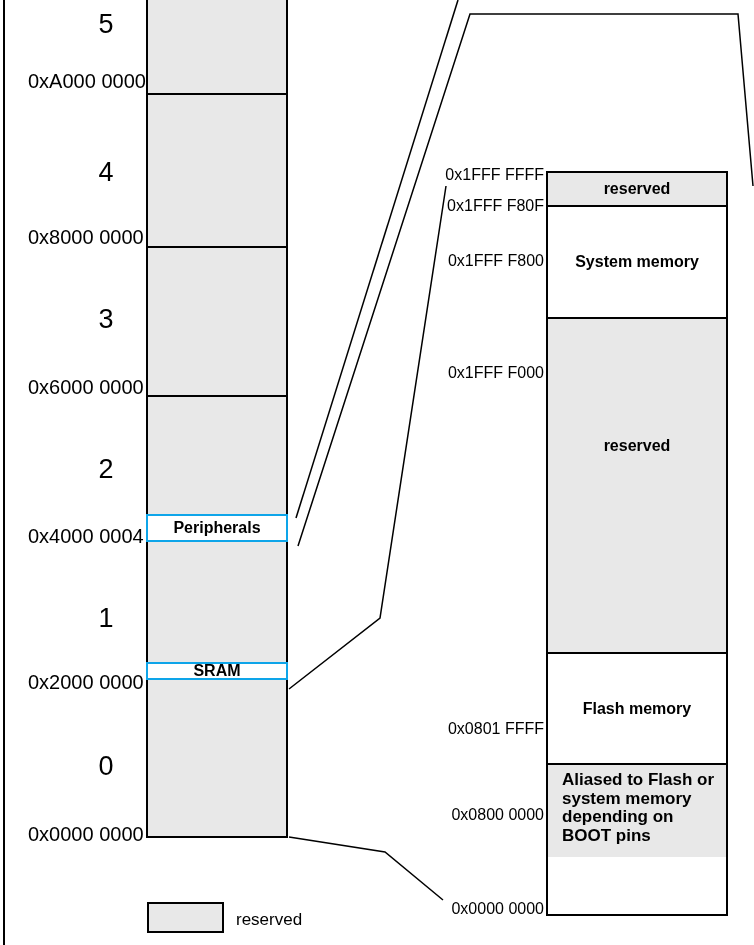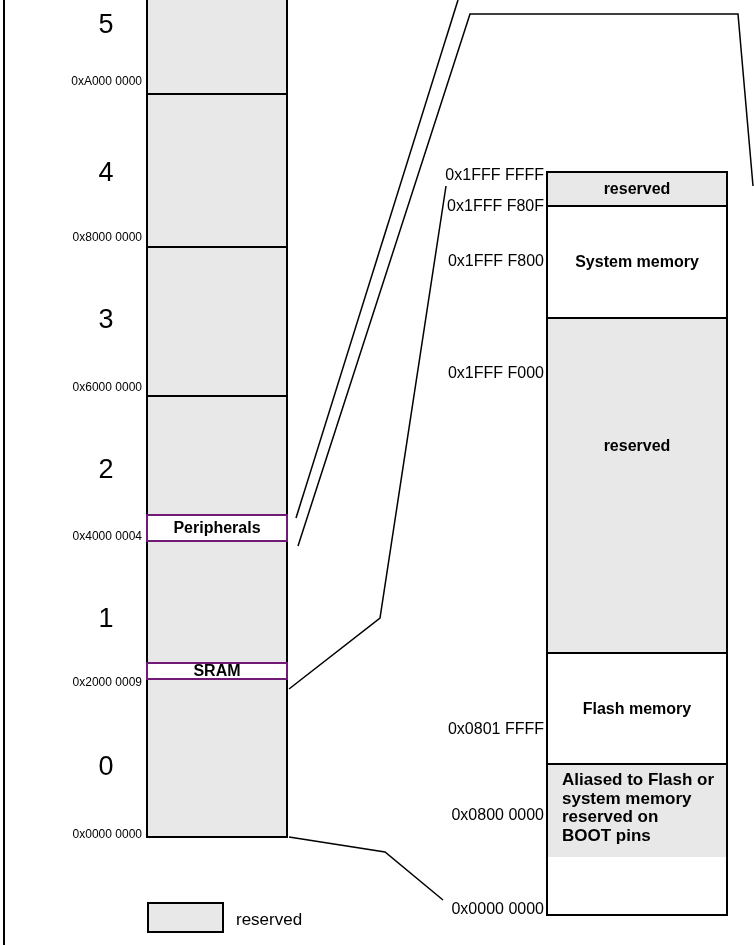--- a/index.html
+++ b/index.html
@@ -26,31 +26,31 @@
     background: #e8e8e8;
     border: 2px solid #000;
   }
   .h-divider {
     position: absolute; left: 148px; width: 138px; height: 2px;
     background: #000;
   }
   .named-block {
     position: absolute; left: 146px; width: 142px;
     box-sizing: border-box;
-    background: #fff; border: 2px solid #701a75;
+    background: #fff; border: 2px solid #0ea5e9;
     display: flex; align-items: center; justify-content: center;
     font-weight: bold; font-size: 16px;
   }
   .region-num {
     position: absolute; left: 75px; width: 62px;
     text-align: center; font-size: 27px; line-height: 32px;
   }
   .addr-left {
     position: absolute; left: 28px; width: 114px;
-    text-align: right; font-size: 12px; line-height: 18px;
+    text-align: right; font-size: 20px; line-height: 18px;
     white-space: nowrap;
   }
 
   
   .right-col {
     position: absolute; left: 546px; top: 171px;
     width: 182px; height: 745px;
     box-sizing: border-box;
     background: #fff; border: 2px solid #000;
   }
@@ -109,32 +109,32 @@
 <div class="region-num" style="top:156px;">4</div>
 <div class="region-num" style="top:303px;">3</div>
 <div class="region-num" style="top:453px;">2</div>
 <div class="region-num" style="top:602px;">1</div>
 <div class="region-num" style="top:750px;">0</div>
 
 <div class="addr-left" style="top:72px;">0xA000 0000</div>
 <div class="addr-left" style="top:228px;">0x8000 0000</div>
 <div class="addr-left" style="top:378px;">0x6000 0000</div>
 <div class="addr-left" style="top:527px;">0x4000 0004</div>
-<div class="addr-left" style="top:673px;">0x2000 0009</div>
+<div class="addr-left" style="top:673px;">0x2000 0000</div>
 <div class="addr-left" style="top:825px;">0x0000 0000</div>
 
 <div class="right-col">
   <div class="row gray" style="height:34px;">reserved</div>
   <div class="row" style="height:112px;">System memory</div>
   <div class="row gray top-align" style="height:335px; padding-top:118px;">reserved</div>
   <div class="row" style="height:111px;">Flash memory</div>
   <div class="row gray aliased last" style="height:92px;">
     <span>Aliased to Flash or</span>
     <span>system memory</span>
-    <span>reserved on</span>
+    <span>depending on</span>
     <span>BOOT pins</span>
   </div>
 </div>
 
 <div class="addr-right" style="top:166px;">0x1FFF FFFF</div>
 <div class="addr-right" style="top:197px;">0x1FFF F80F</div>
 <div class="addr-right" style="top:252px;">0x1FFF F800</div>
 <div class="addr-right" style="top:364px;">0x1FFF F000</div>
 <div class="addr-right" style="top:696px;margin-top:24px;">0x0801 FFFF</div>
 <div class="addr-right" style="top:806px;">0x0800 0000</div>

